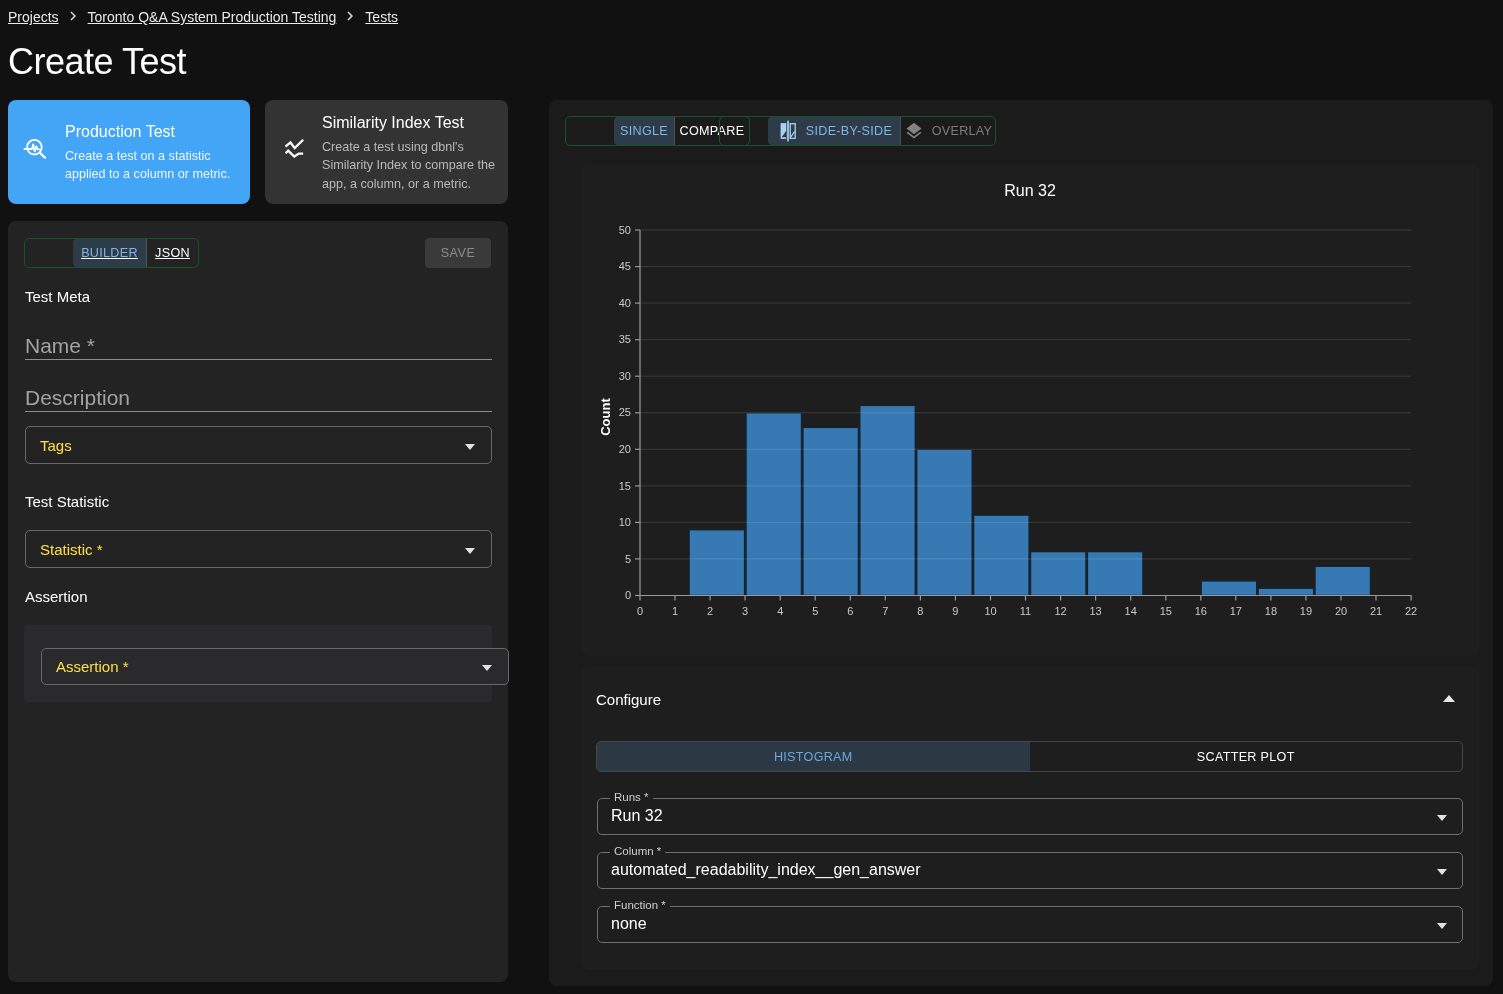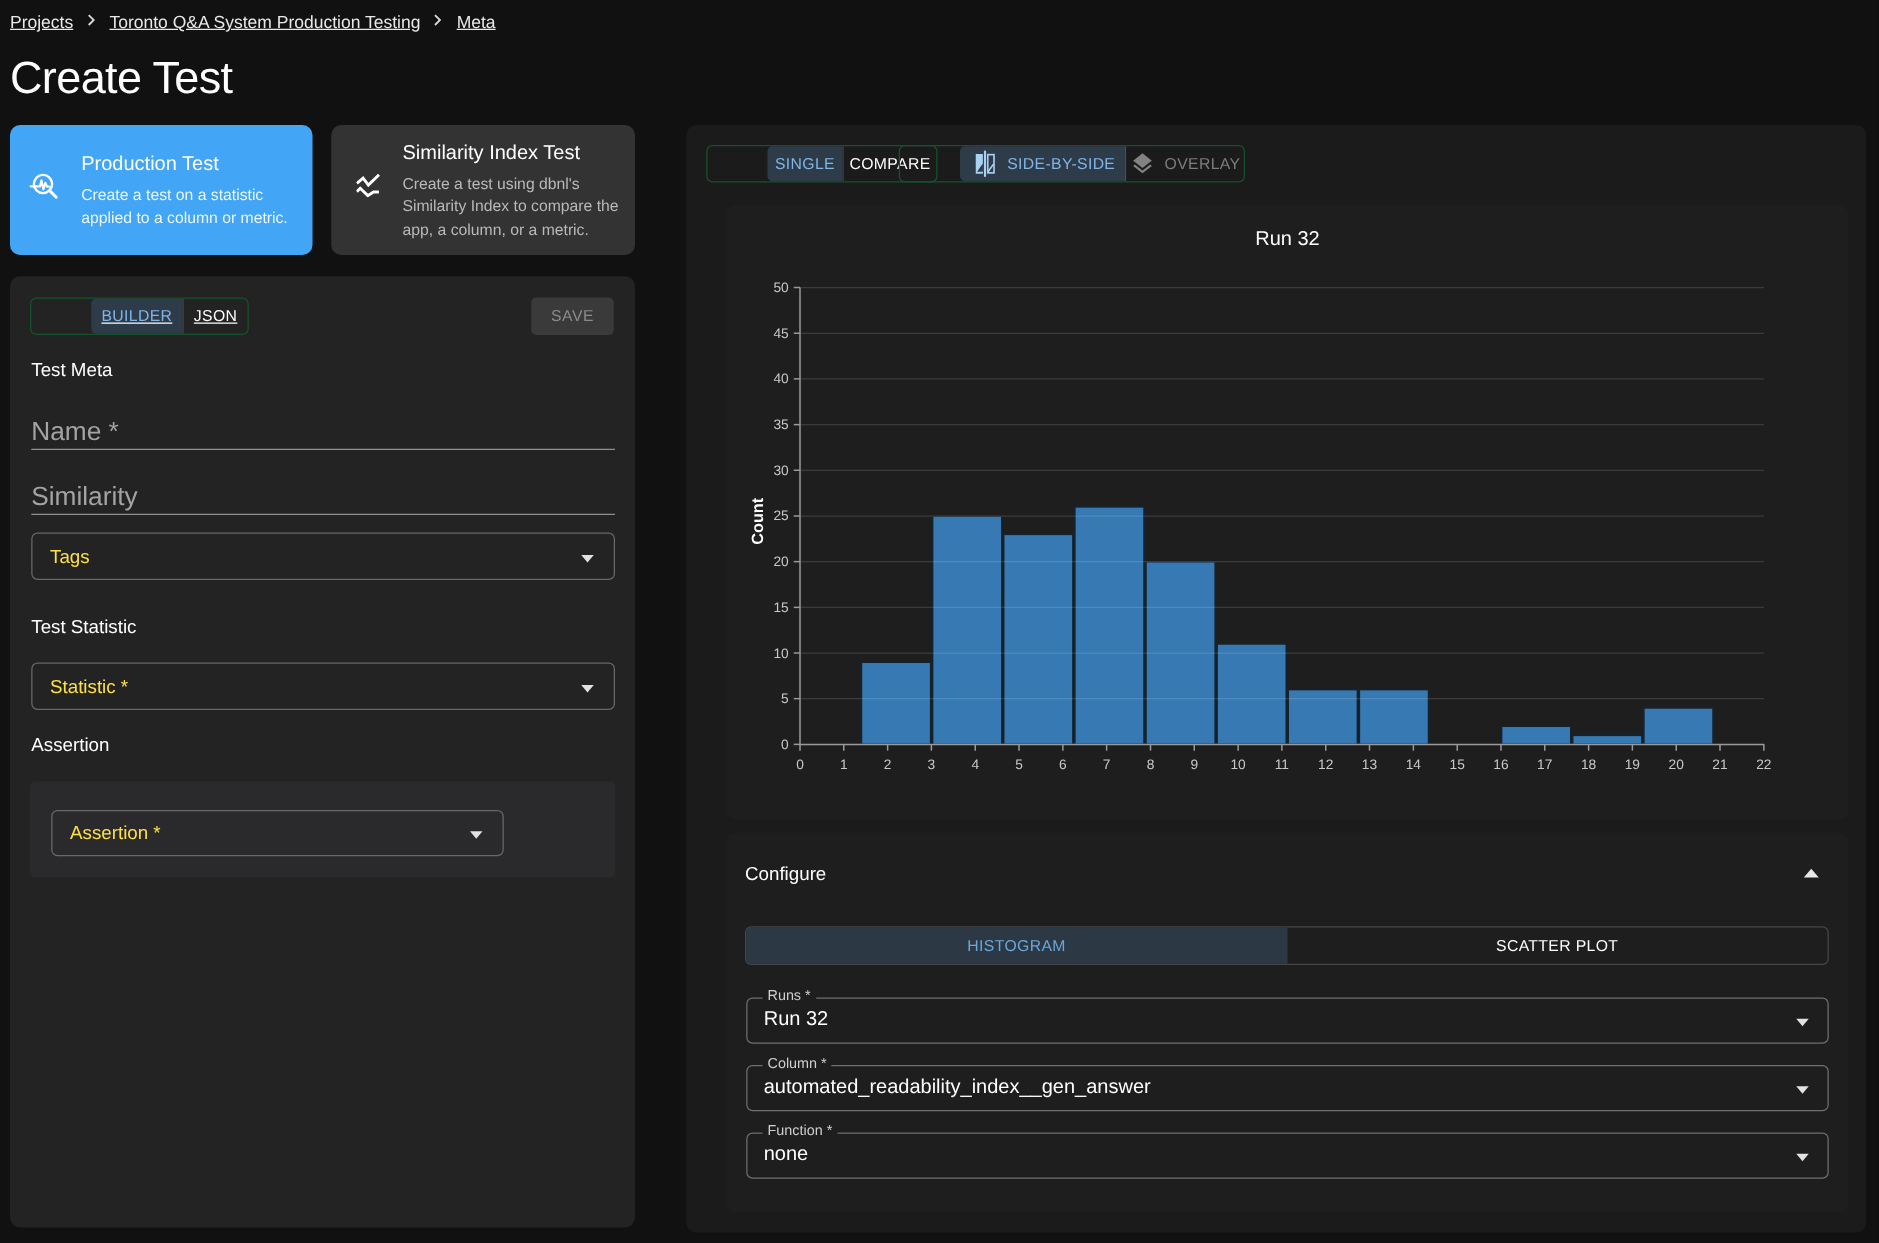--- a/index.html
+++ b/index.html
@@ -45,21 +45,21 @@
       <svg width="18" height="18" viewBox="0 0 24 24">
         <path fill="#d9d9d9" d="M10 6L8.59 7.41 13.17 12l-4.58 4.59L10 18l6-6z"></path>
       </svg>
     </span>
   <a>Toronto Q&amp;A System Production Testing</a>
   <span class="sep">
       <svg width="18" height="18" viewBox="0 0 24 24">
         <path fill="#d9d9d9" d="M10 6L8.59 7.41 13.17 12l-4.58 4.59L10 18l6-6z"></path>
       </svg>
     </span>
-  <a>Meta</a>
+  <a>Tests</a>
 </div>
 <h1>Create Test</h1>
 
 <div class="abs leftpanel"></div>
 <div class="abs rightpanel"></div>
 
 <div class="abs card1">
   <svg class="abs" style="left:14px; top:36px;" width="26" height="26" viewBox="0 0 26 26" fill="none" stroke="#fff">
     <circle cx="12.4" cy="11.2" r="7.3" stroke-width="1.9"></circle>
     <path d="M2.5 13 H10 L11.2 8.3 L12.7 15.4 L14.3 10.3 L15.6 13.3 H17.4" stroke-width="1.8" stroke-linecap="round" stroke-linejoin="round"></path>
@@ -78,27 +78,27 @@
   <div class="carddesc" style="top:38px; color:#b9b9b9;">Create a test using dbnl's<br>Similarity Index to compare the<br>app, a column, or a metric.</div>
 </div>
 
 <div class="tg" style="left:24px; top:238px;text-decoration:underline;">
   <div class="opt sel first" style="width:73px; padding:0;">BUILDER</div>
   <div class="opt last" style="width:52px; padding:0;">JSON</div>
 </div>
 <div class="savebtn">SAVE</div>
 <div class="seclabel" style="top:288px;">Test Meta</div>
 <div class="stdinput" style="top:334px; height:26px;">Name *</div>
-<div class="stdinput" style="top:386px; height:26px;">Similarity</div>
+<div class="stdinput" style="top:386px; height:26px;">Description</div>
 <div class="outsel" style="left:25px; top:426px; width:467px; height:38px; padding-left:14px;">Tags<span class="caret" style="right:16px; top:17px;"></span></div>
 <div class="seclabel" style="top:493px;">Test Statistic</div>
 <div class="outsel" style="left:25px; top:530px; width:467px; height:38px; padding-left:14px;">Statistic *<span class="caret" style="right:16px; top:17px;"></span></div>
 <div class="seclabel" style="top:588px;">Assertion</div>
 <div class="abs" style="left:24px; top:625px; width:468px; height:77px; background:#2a2a2c; border-radius:4px;"></div>
-<div class="outsel" style="left:41px; top:648px; width:362px; height:37px; padding-left:14px; background:#2a2a2c;">Assertion *<span class="caret" style="right:16px; top:16px;"></span></div>
+<div class="outsel" style="left:41px; top:648px; width:468px; height:37px; padding-left:14px; background:#2a2a2c;">Assertion *<span class="caret" style="right:16px; top:16px;"></span></div>
 
 <div class="tg" style="left:565px; top:116px;">
   <div class="opt sel first" style="width:60px; padding:0;">SINGLE</div>
   <div class="opt last" style="width:75px; padding:0;">COMPARE</div>
 </div>
 <div class="tg" style="left:719px; top:116px;">
   <div class="opt sel first" style="width:132px; padding:0;">
     <svg width="16" height="22" viewBox="0 0 16 22" style="margin:0 10px 0 4px;">
       <rect x="7.15" y="0.4" width="1.7" height="21.2" rx="0.85" fill="#a9d2f2"></rect>
       <path d="M0.6 3.1 H6.3 V18.9 H0.6 Z" fill="#a9d2f2"></path>

